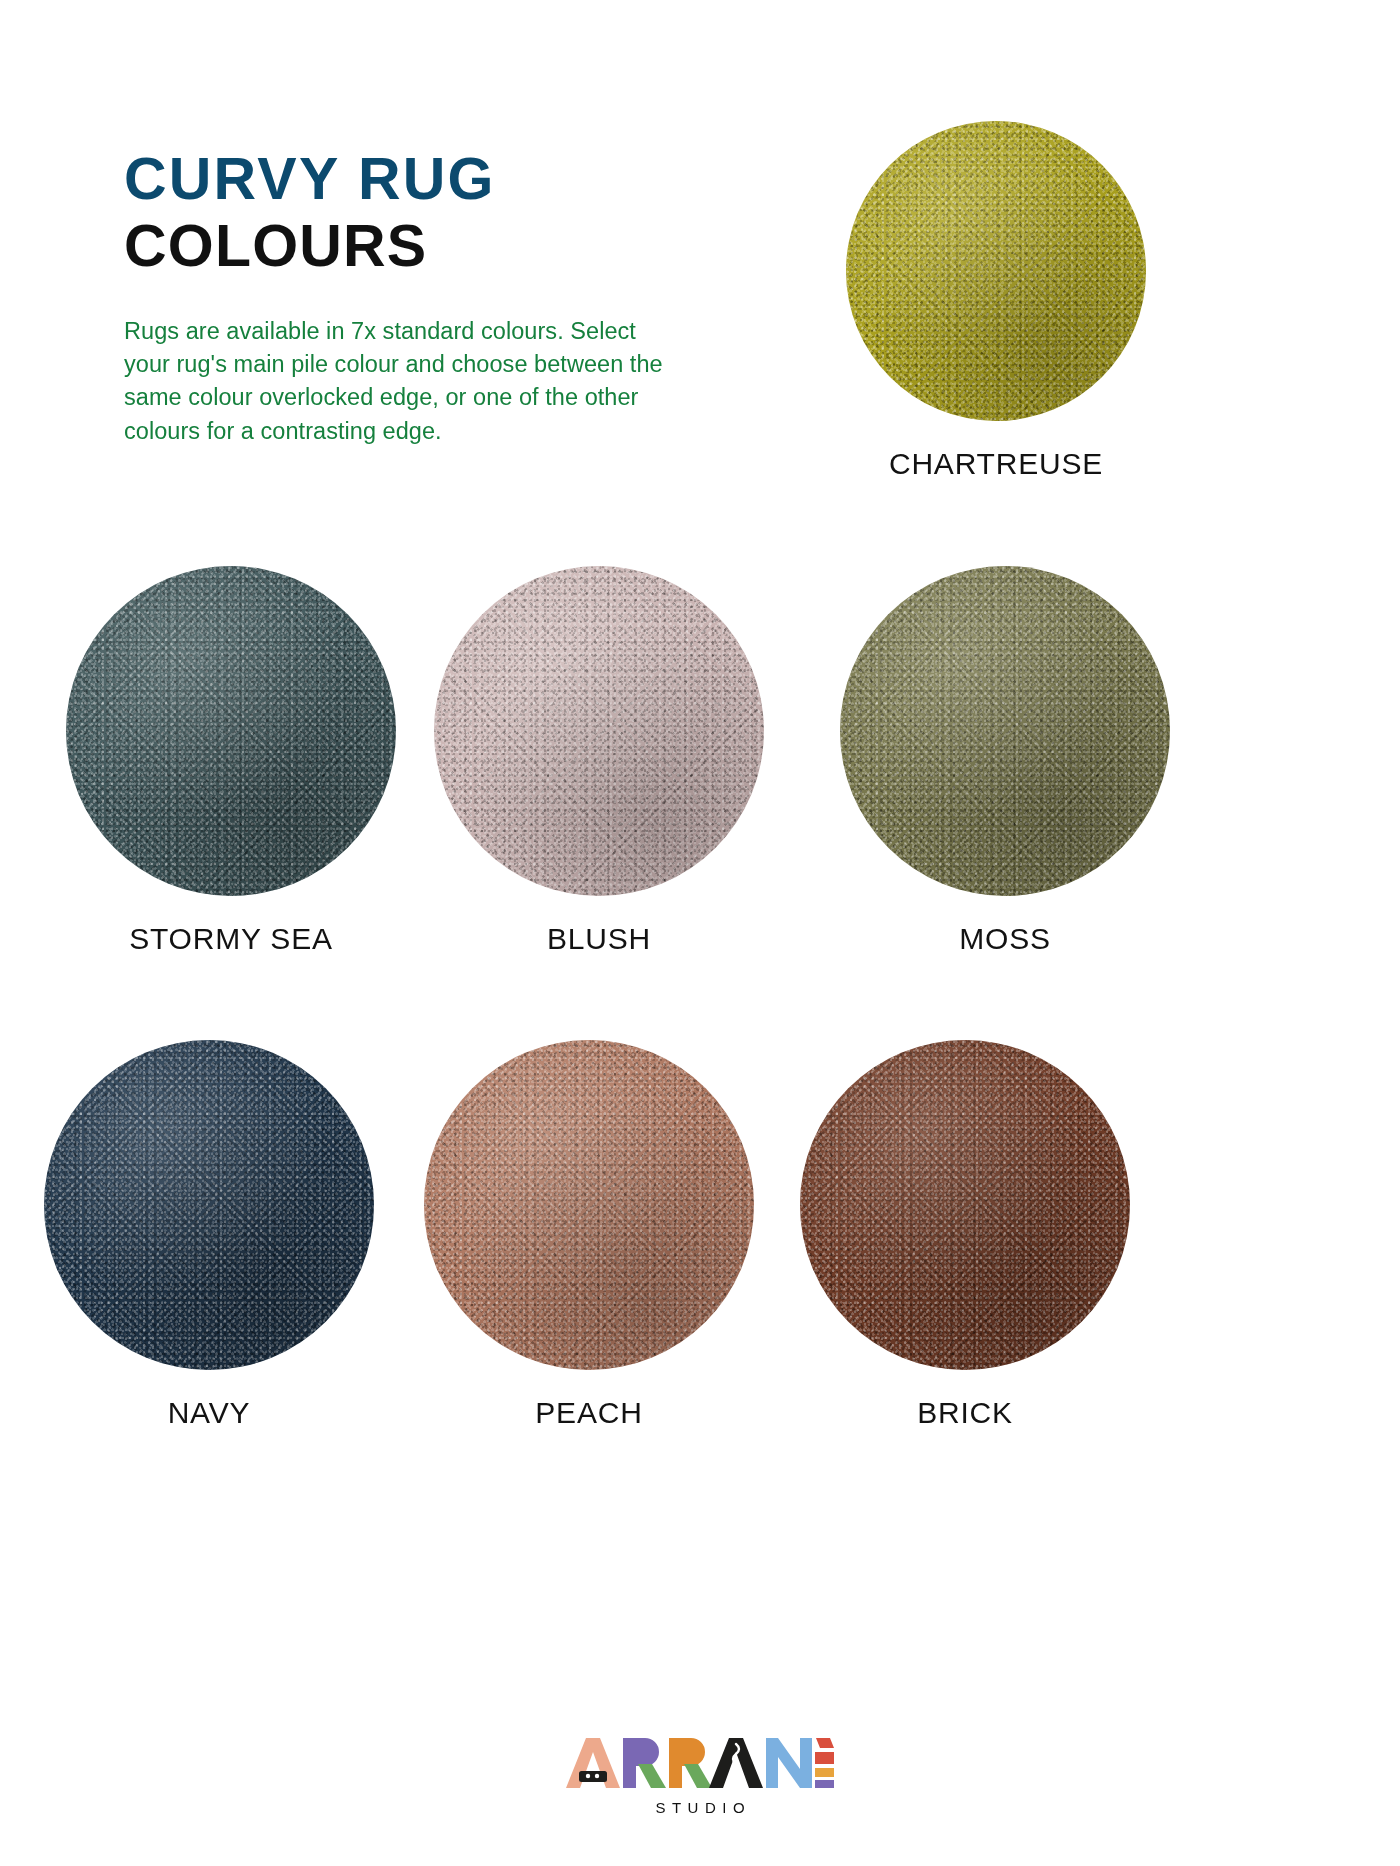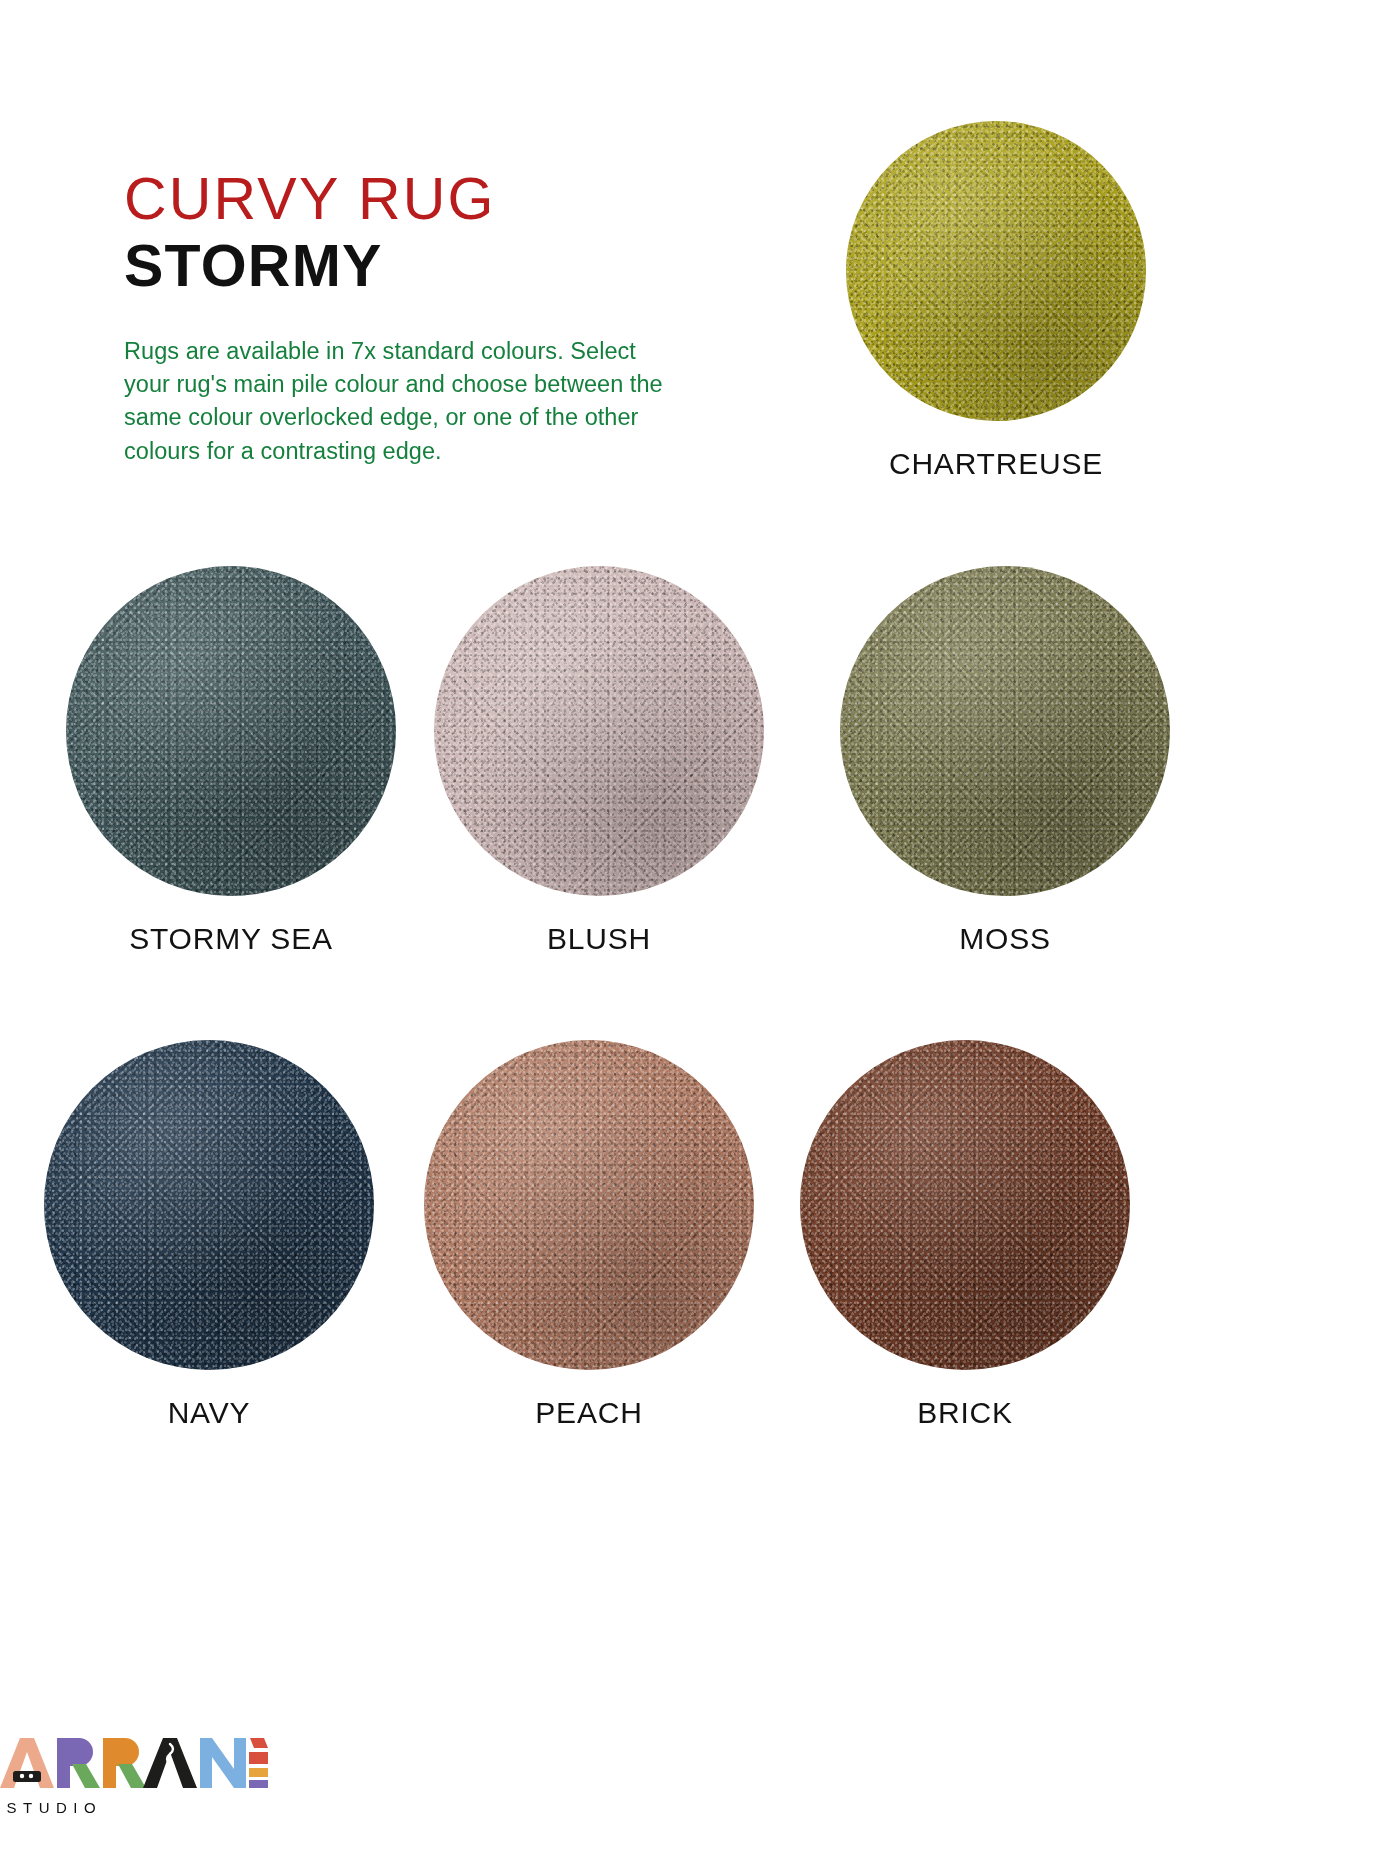--- a/index.html
+++ b/index.html
@@ -22,26 +22,25 @@
   
   .header {
     position: absolute;
     left: 124px;
     top: 148px;
     width: 660px;
   }
 
   .title-line-1 {
     font-size: 59px;
-    font-weight: 400;
+    font-weight: 700;
     letter-spacing: 2.2px;
-    color: #b91c1c;
+    color: #0c4a6e;
     line-height: 1.06;
     white-space: nowrap;
-    margin-top: 20px;
   }
 
   .title-line-2 {
     font-size: 59px;
     font-weight: 700;
     letter-spacing: 1.2px;
     color: #111111;
     line-height: 1.22;
     white-space: nowrap;
   }
@@ -138,20 +137,21 @@
   .sw-brick  .disc { width: 330px; height: 330px; }
 
   
   .footer-logo {
     position: absolute;
     left: 0;
     right: 0;
     top: 1736px;
     display: flex;
     flex-direction: column;
+    align-items: center;
   }
 
   .wordmark {
     display: flex;
     align-items: flex-end;
     gap: 3px;
     height: 52px;
   }
 
   .wordmark svg { display: block; }
@@ -165,21 +165,21 @@
     text-indent: 6.5px;
   }
 </style>
 </head>
 <body>
 
 <div class="page">
 
   <div class="header">
     <div class="title-line-1">CURVY RUG</div>
-    <div class="title-line-2">STORMY</div>
+    <div class="title-line-2">COLOURS</div>
     <p class="intro-paragraph">Rugs are available in 7x standard colours. Select your rug's main pile colour and choose between the same colour overlocked edge, or one of the other colours for a contrasting edge.</p>
   </div>
 
   <div class="swatch sw-chartreuse">
     <div class="disc" style="background-color: rgb(169, 160, 30); background-image: radial-gradient(circle at 30% 25%, rgba(194, 185, 58, 0.333) 0%, transparent 55%), radial-gradient(circle at 72% 78%, rgba(141, 133, 26, 0.4) 0%, transparent 60%);"></div>
     <div class="swatch-label">CHARTREUSE</div>
   </div>
 
   <div class="swatch sw-stormy">
     <div class="disc" style="background-color: rgb(63, 86, 90); background-image: radial-gradient(circle at 30% 25%, rgba(86, 112, 111, 0.333) 0%, transparent 55%), radial-gradient(circle at 72% 78%, rgba(47, 66, 69, 0.4) 0%, transparent 60%);"></div>

